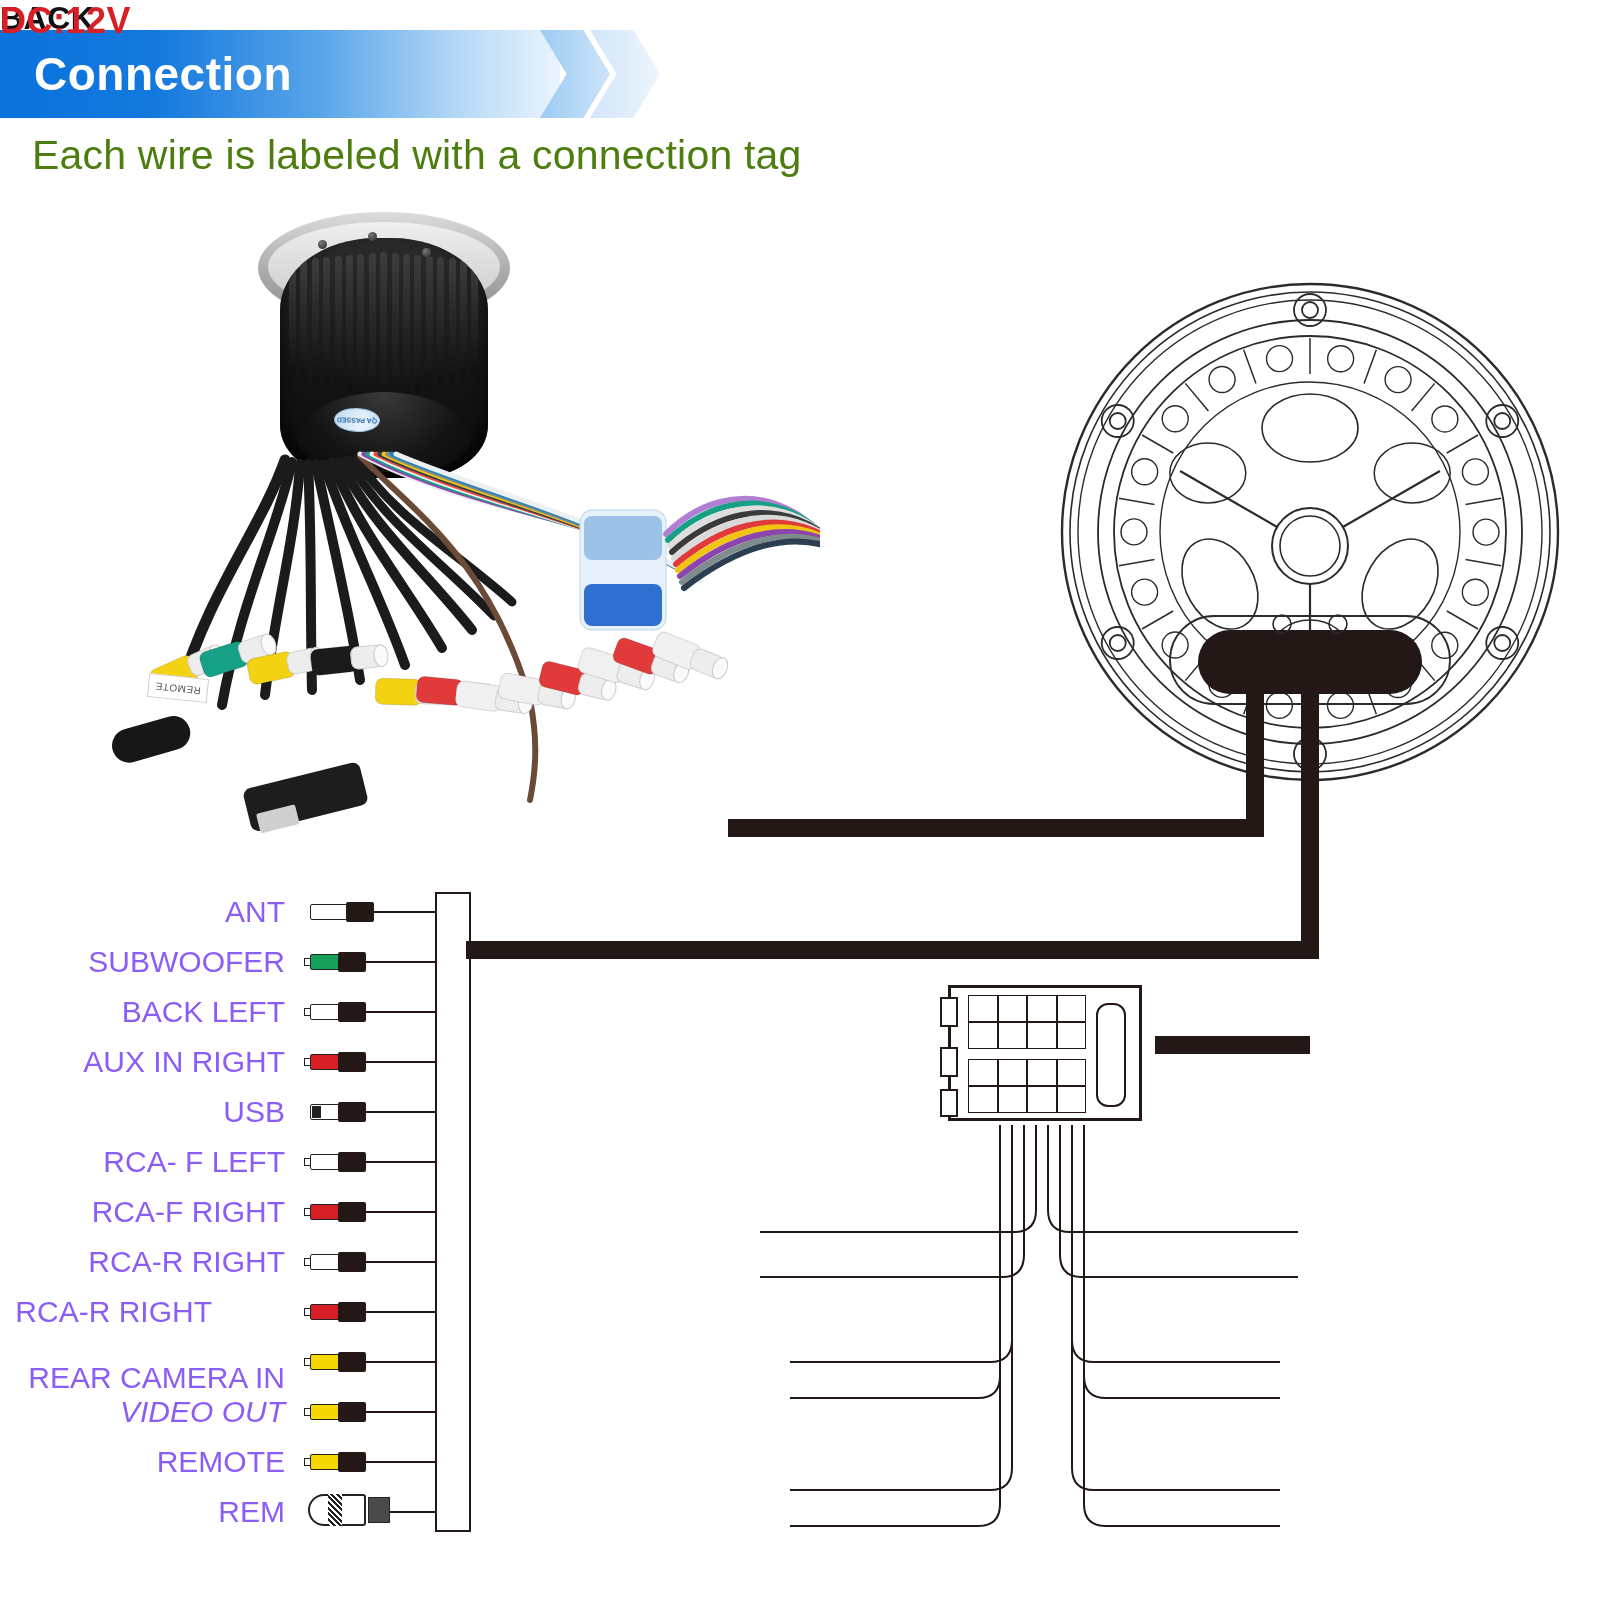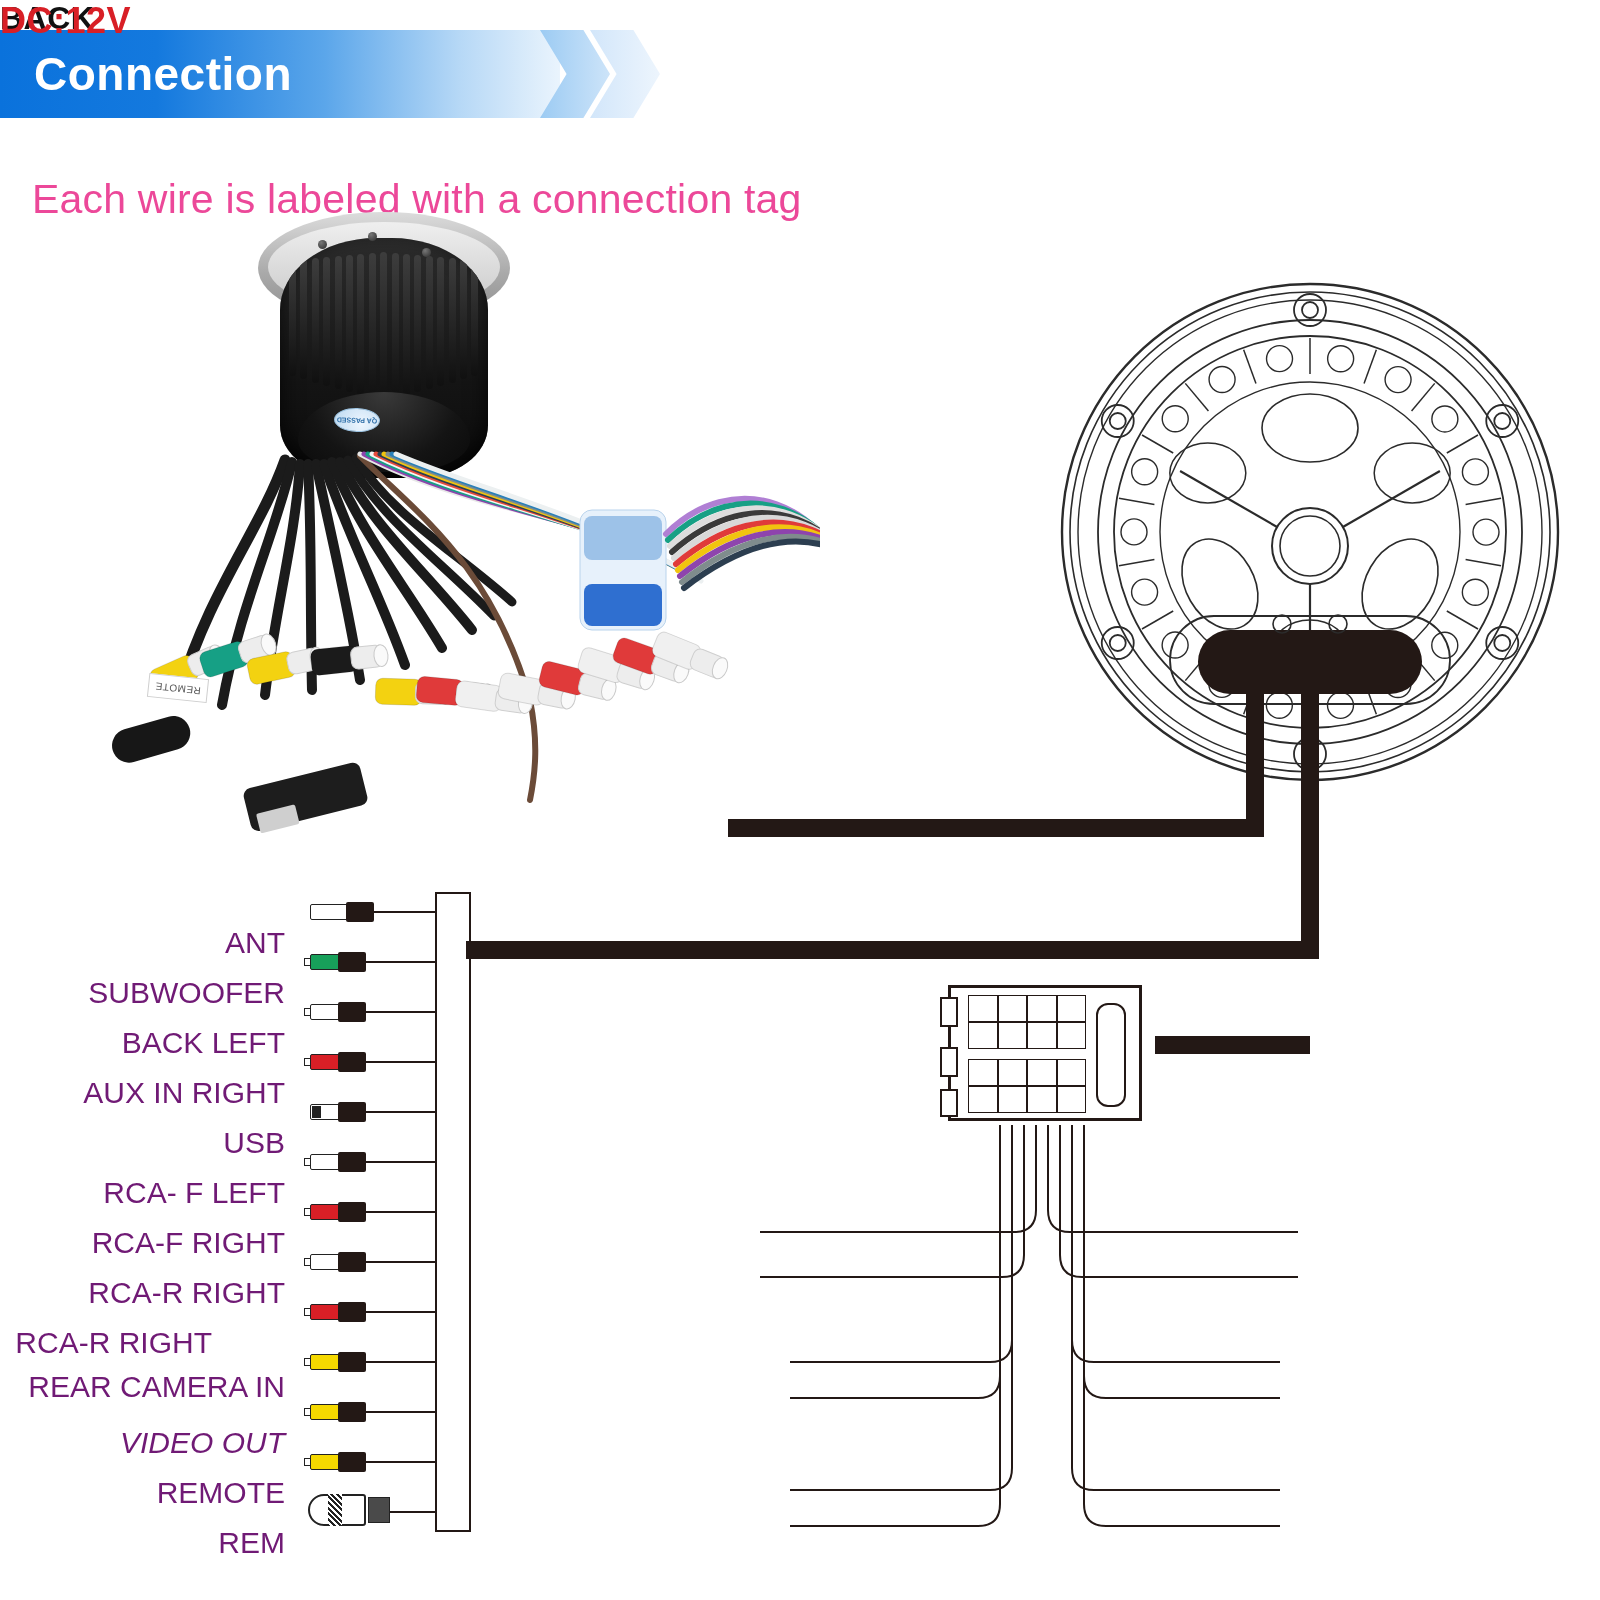--- a/index.html
+++ b/index.html
@@ -10,22 +10,22 @@
   #header-banner{position:absolute;left:0;top:30px;width:640px;height:88px;}
   #header-banner .band{position:absolute;left:0;top:0;width:560px;height:88px;
        background:linear-gradient(90deg,#0a72dc 0%,#1479de 28%,#5ba6ea 58%,#b6d8f6 82%,#eaf4fd 100%);}
   #header-banner .chev{position:absolute;top:0;height:88px;width:70px;}
   #header-banner .chev.c1{left:540px;background:linear-gradient(90deg,#9ccbf3,#cde4f9);
        clip-path:polygon(0 0,62% 0,100% 50%,62% 100%,0 100%,38% 50%);}
   #header-banner .chev.c2{left:590px;background:linear-gradient(90deg,#d2e6fa,#edf5fd);
        clip-path:polygon(0 0,62% 0,100% 50%,62% 100%,0 100%,38% 50%);}
   #header-title{position:absolute;left:34px;top:36px;font-size:46px;font-weight:bold;
        color:#fff;letter-spacing:.5px;line-height:76px;z-index:4;}
-  #header-sub{position:absolute;left:32px;top:132px;font-size:41px;color:#ec4899;
-       letter-spacing:.2px;margin-top:44px;}
+  #header-sub{position:absolute;left:32px;top:132px;font-size:41px;color:#4d7c0f;
+       letter-spacing:.2px;}
 
   
   .photo{position:absolute;}
   #unit-photo{left:250px;top:212px;width:270px;height:280px;}
   .unit-bezel{position:absolute;left:8px;top:0;width:252px;height:112px;border-radius:50%;
        background:linear-gradient(180deg,#dcdcdc,#a9a9a9 55%,#8d8d8d);}
   .unit-bezel2{position:absolute;left:18px;top:10px;width:232px;height:90px;border-radius:50%;
        background:linear-gradient(180deg,#efefef,#c8c8c8);}
   .unit-body{position:absolute;left:30px;top:26px;width:208px;height:240px;
        border-radius:46% 46% 34% 34%/30% 30% 22% 22%;
@@ -43,22 +43,22 @@
        text-align:center;line-height:22px;font-weight:bold;}
   .screw{position:absolute;width:9px;height:9px;border-radius:50%;
        background:radial-gradient(circle at 35% 30%,#777,#2a2a2a);}
 
   
   #speaker-art{position:absolute;left:1020px;top:282px;width:580px;height:500px;}
 
   
   #diagram{position:absolute;left:0;top:860px;width:1600px;height:740px;}
 
-  .conn-label{position:absolute;font-size:30px;color:#701a75;text-align:right;
-       white-space:nowrap;transform:translateY(-50%);margin-top:31px;}
+  .conn-label{position:absolute;font-size:30px;color:#8b5cf6;text-align:right;
+       white-space:nowrap;transform:translateY(-50%);}
   .conn-icon{position:absolute;width:80px;height:22px;transform:translateY(-50%);}
   .conn-icon .plug-color{position:absolute;left:0;top:3px;width:30px;height:16px;
        border:1.6px solid #222;border-radius:2px;box-sizing:border-box;}
   .conn-icon .plug-body{position:absolute;left:28px;top:1px;width:28px;height:20px;
        background:#231815;border-radius:2px;}
   .conn-icon .plug-nub{position:absolute;left:-6px;top:7px;width:8px;height:8px;
        border:1.5px solid #222;box-sizing:border-box;background:#fff;}
   .conn-lead{position:absolute;height:2px;background:#231815;transform:translateY(-50%);}
 
   .rail{position:absolute;background:#fff;border:2.4px solid #231815;box-sizing:border-box;}
@@ -359,21 +359,21 @@
       <div class="plug-body"></div>
     </div>
     <div class="conn-lead" style="left: 366px; top: 402px; width: 69px;"></div>
     <div class="conn-label" style="right: 1388px; top: 452px;">RCA-R RIGHT</div>
     <div class="conn-icon" style="left: 310px; top: 452px;">
       <div class="plug-nub"></div>
       <div class="plug-color" style="background:#d81f26;"></div>
       <div class="plug-body"></div>
     </div>
     <div class="conn-lead" style="left: 366px; top: 452px; width: 69px;"></div>
-    <div class="conn-label" style="right: 1315px; top: 496px;">REAR CAMERA IN</div>
+    <div class="conn-label" style="right: 1315px; top: 518px;">REAR CAMERA IN</div>
     <div class="conn-icon" style="left: 310px; top: 502px;">
       <div class="plug-nub"></div>
       <div class="plug-color" style="background:#f5d800;"></div>
       <div class="plug-body"></div>
     </div>
     <div class="conn-lead" style="left: 366px; top: 502px; width: 69px;"></div>
     <div class="conn-label" style="right: 1315px; top: 552px; font-style: italic;">VIDEO OUT</div>
     <div class="conn-icon" style="left: 310px; top: 552px;">
       <div class="plug-nub"></div>
       <div class="plug-color" style="background:#f5d800;"></div>

